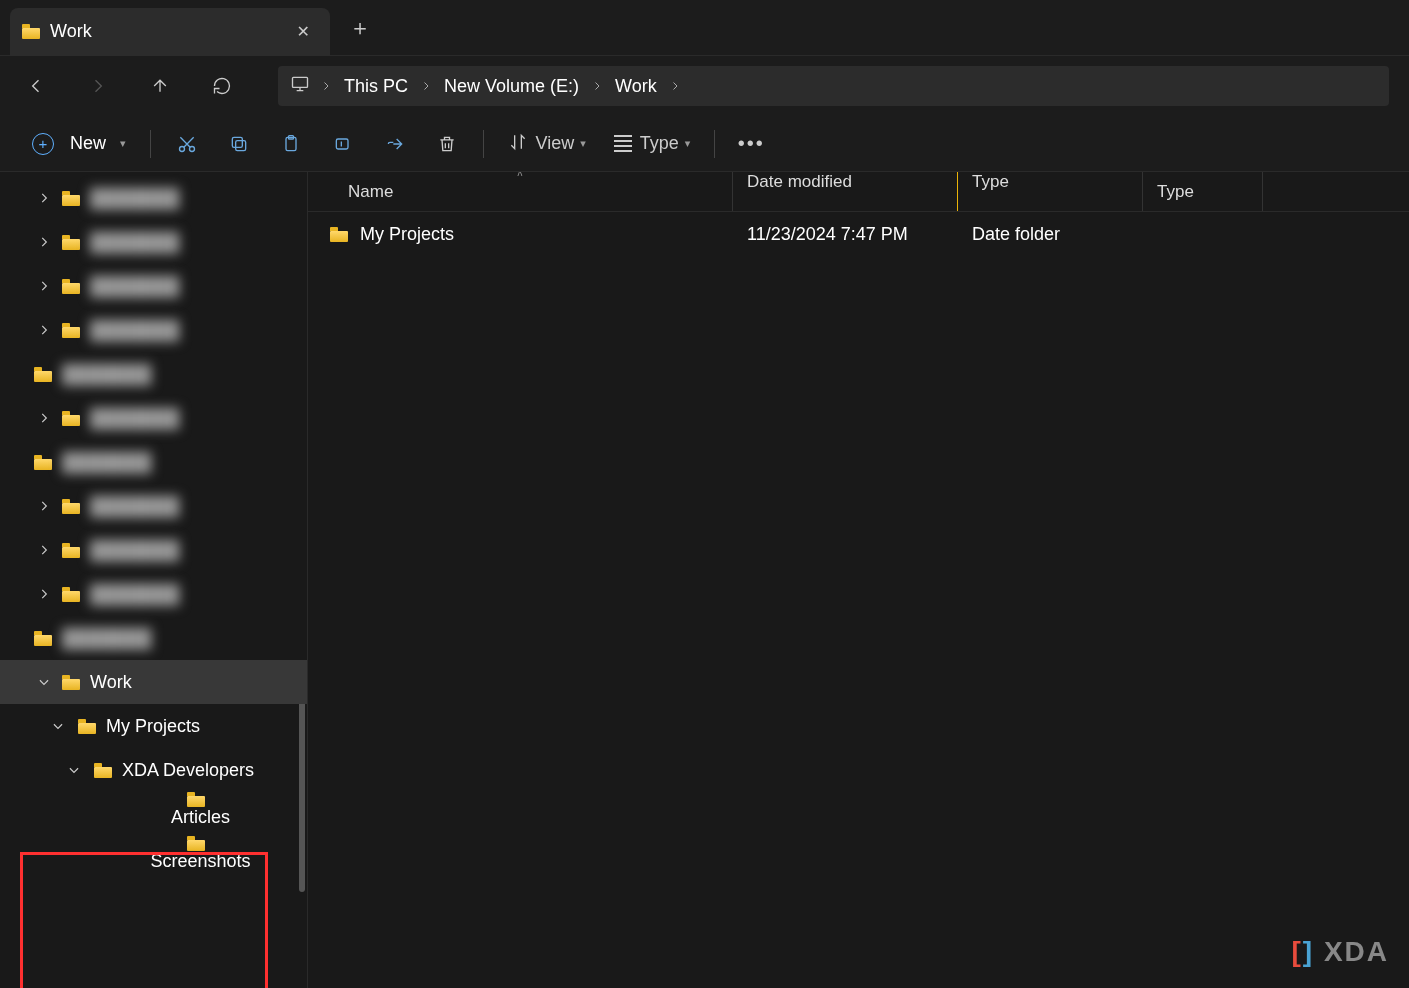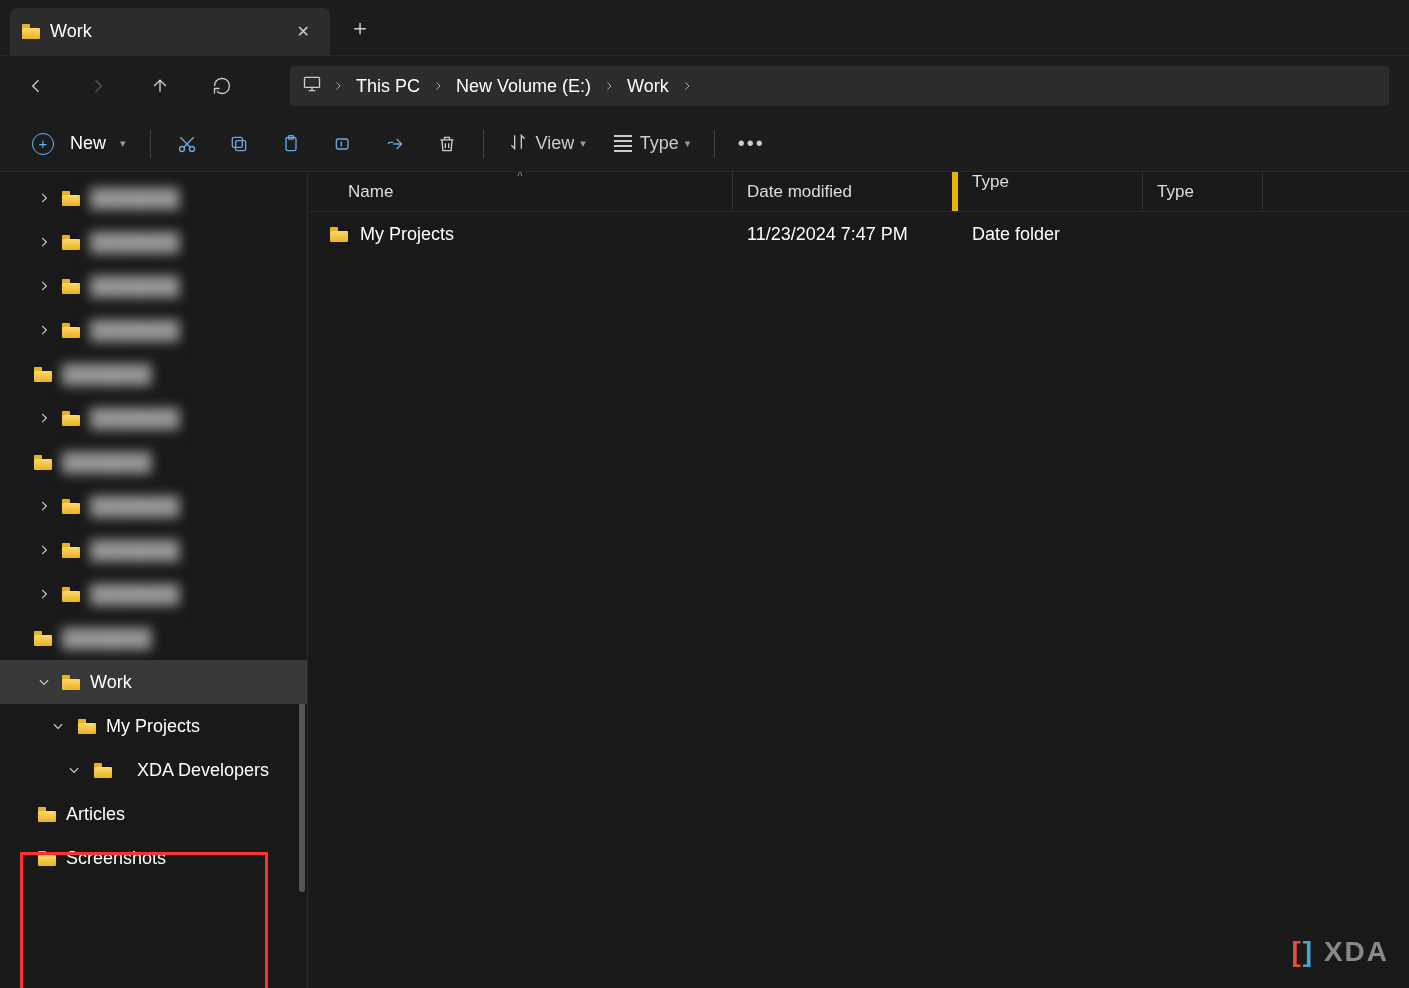--- a/index.html
+++ b/index.html
@@ -10,21 +10,21 @@
 .tab { height: 48px; margin-top: 8px; width: 320px; background: #2c2c2c; border-radius: 8px 8px 0 0; display: flex; align-items: center; padding: 0 12px; margin-left: 10px; }
 .tab .folder-icon { margin-right: 10px; }
 .tab-title { font-size: 18px; flex: 1; }
 .close-x { font-size: 16px; color: #ccc; padding: 4px 8px; cursor: pointer; }
 .new-tab { width: 40px; height: 40px; display: flex; align-items: center; justify-content: center; font-size: 22px; color: #ccc; margin-left: 10px; cursor: pointer; }
 
 
 .nav-bar { height: 60px; background: #1c1c1c; display: flex; align-items: center; padding: 0 20px; gap: 30px; }
 .nav-btn { width: 32px; height: 32px; display: flex; align-items: center; justify-content: center; color: #ccc; cursor: pointer; border-radius: 4px; }
 .nav-btn.disabled { color: #555; }
-.address-bar { flex: 1; height: 40px; background: #2c2c2c; border-radius: 4px; display: flex; align-items: center; padding: 0 12px; margin-left: 22px; }
+.address-bar { flex: 1; height: 40px; background: #2c2c2c; border-radius: 4px; display: flex; align-items: center; padding: 0 12px; margin-left: 10px; }
 .crumb { color: #fff; font-size: 18px; padding: 4px 8px; cursor: pointer; }
 .crumb-sep { color: #aaa; padding: 0 4px; display: flex; align-items: center; }
 .pc-icon { color: #ccc; margin-right: 6px; }
 
 
 .toolbar { height: 56px; background: #1c1c1c; display: flex; align-items: center; padding: 0 20px; gap: 4px; border-bottom: 1px solid #2a2a2a; }
 .tb-btn { height: 40px; display: flex; align-items: center; justify-content: center; padding: 0 12px; color: #ccc; cursor: pointer; border-radius: 4px; }
 .tb-btn.icon-only { width: 48px; padding: 0; }
 .new-btn { color: #fff; gap: 8px; }
 .tb-sep { width: 1px; height: 28px; background: #444; margin: 0 8px; }
@@ -39,32 +39,32 @@
 .tree-item { display: flex; align-items: center; height: 44px; padding-left: 34px; cursor: pointer; font-size: 18px; position: relative; }
 .tree-item.selected { background: #383838; }
 .tree-item .expand { position: absolute; left: 34px; width: 20px; color: #ccc; font-size: 14px; display: flex; justify-content: center; }
 .tree-item .folder-icon { margin-right: 10px; }
 .tree-item .label { white-space: nowrap; }
 .tree-item .label.blurred { filter: blur(6px); color: #999; }
 .indent-1 { padding-left: 48px; }
 .indent-1 .expand { left: 48px; }
 .indent-2 { padding-left: 64px; }
 .indent-2 .expand { left: 64px; }
-.indent-3 { padding-left: 38px; }
+.indent-3 { padding-left: 94px; flex-direction: column; }
 .has-expand { padding-left: 62px; }
 .indent-1.has-expand { padding-left: 78px; }
-.indent-2.has-expand { padding-left: 94px; gap: 15px; }
+.indent-2.has-expand { padding-left: 94px; }
 
 .highlight-box { position: absolute; border: 3px solid #ff3030; left: 20px; width: 248px; top: 680px; height: 240px; pointer-events: none; z-index: 10; }
 
 
 .main { flex: 1; background: #191919; overflow: auto; }
 .headers { display: flex; height: 40px; align-items: center; border-bottom: 1px solid #2a2a2a; font-size: 17px; color: #ddd; }
 .col-name { width: 425px; padding-left: 40px; border-right: 1px solid #333; height: 100%; display: flex; align-items: center; position: relative; }
-.col-date { width: 225px; padding-left: 14px; border-right: 6px solid #eab308; height: 100%; display: flex; align-items: center; }
+.col-date { width: 225px; padding-left: 14px; border-right: 1px solid #eab308; height: 100%; display: flex; }
 .col-type { width: 185px; padding-left: 14px; border-right: 1px solid #333; height: 100%; display: flex; align-items: flex-start; }
 .col-size { width: 120px; padding-left: 14px; border-right: 1px solid #333; height: 100%; display: flex; align-items: center; }
 .sort-ind { position: absolute; left: 50%; top: -4px; transform: translateX(-50%); font-size: 10px; color: #999; }
 
 .file-row { display: flex; height: 44px; align-items: center; font-size: 18px; cursor: pointer; }
 .fc-name { width: 425px; padding-left: 22px; display: flex; align-items: center; gap: 12px; }
 .fc-date { width: 225px; padding-left: 14px; }
 .fc-type { width: 185px; padding-left: 14px; }
 .fc-size { width: 120px; padding-left: 14px; text-align: right; }
 

